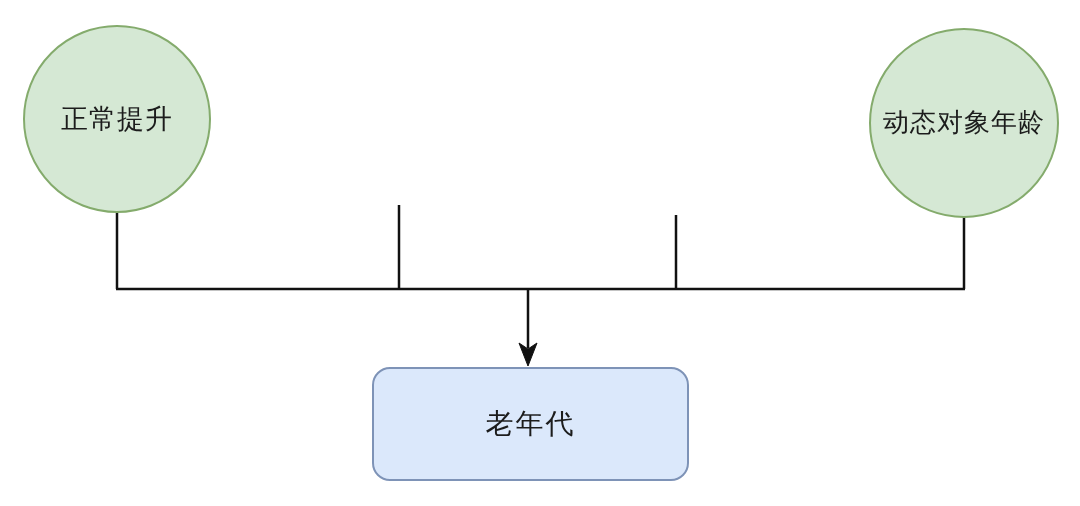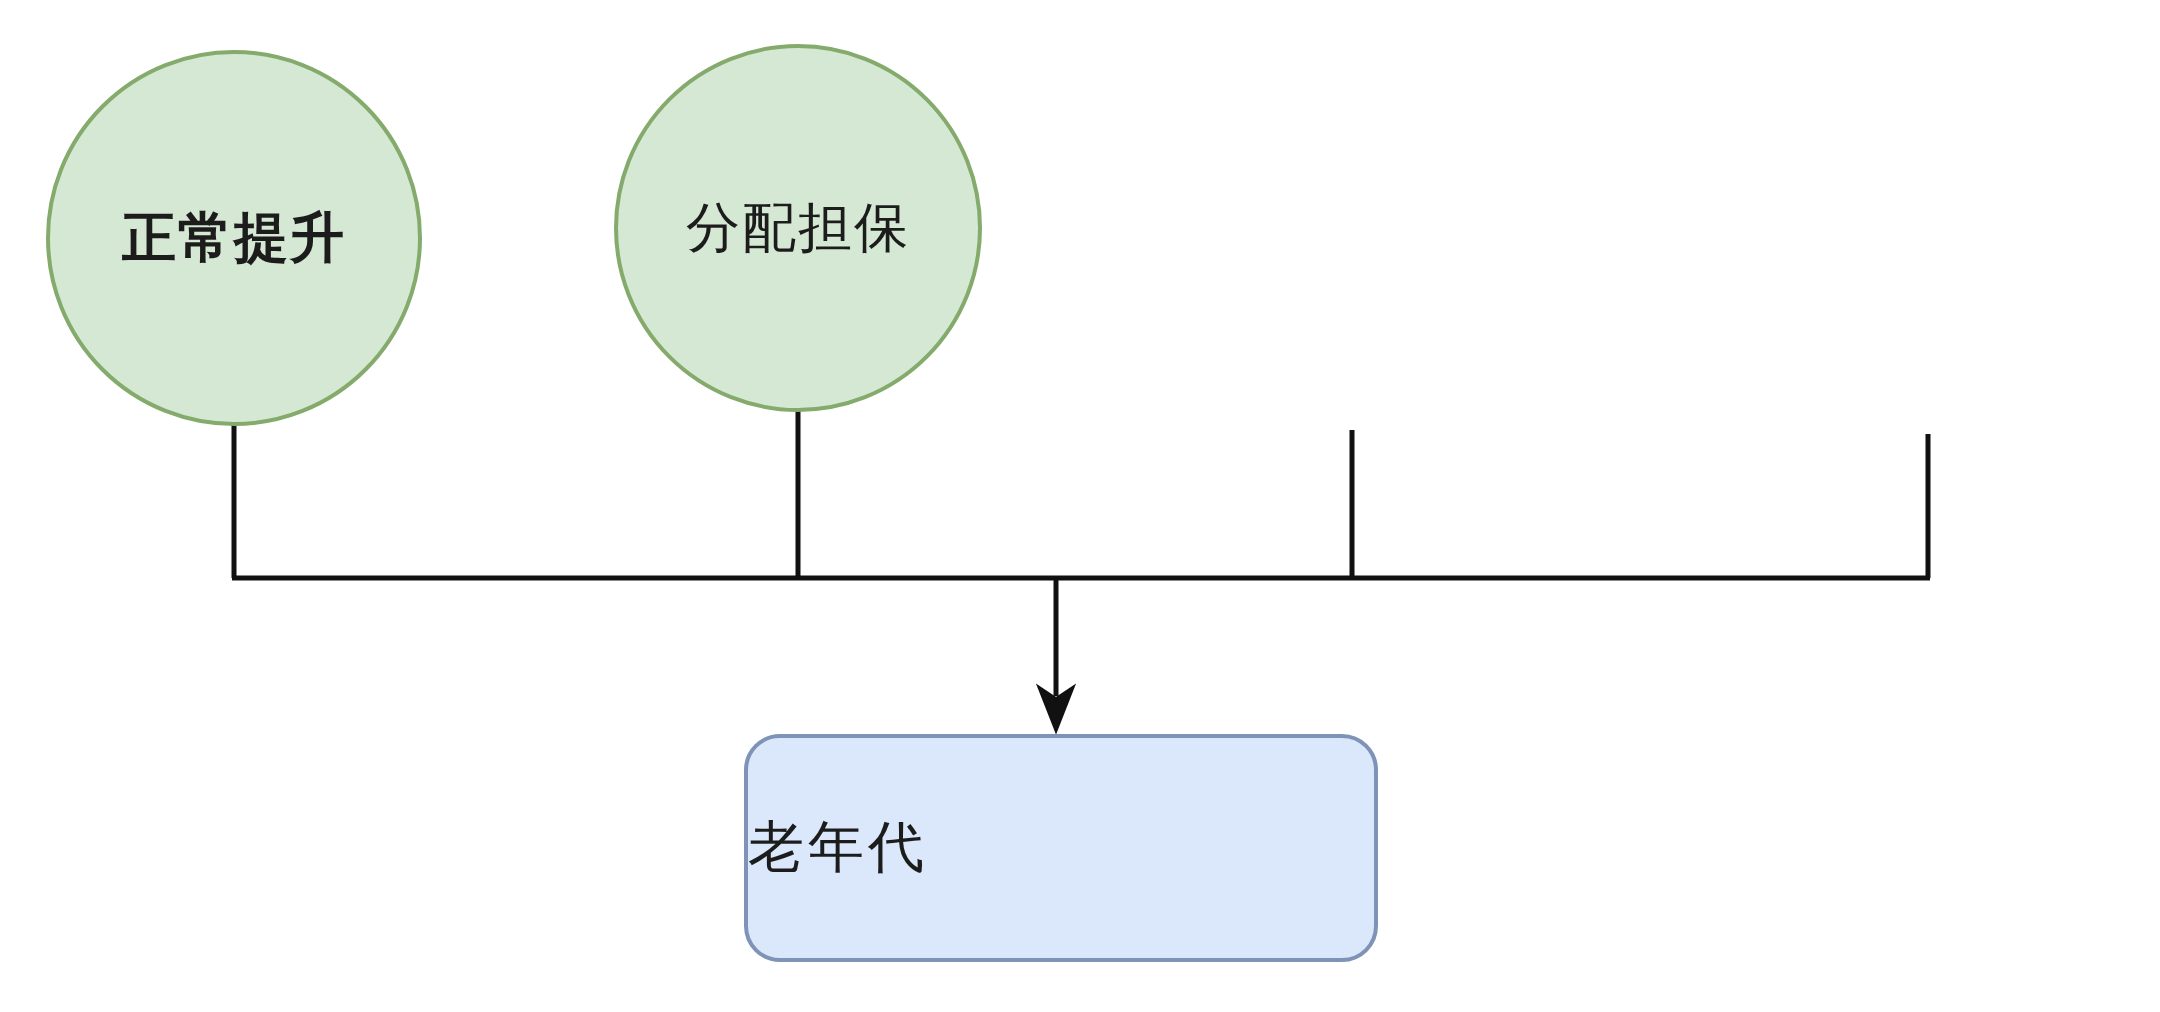--- a/index.html
+++ b/index.html
@@ -45,33 +45,34 @@
     border: 2px solid var(--circle-stroke);
     display: flex;
     align-items: center;
     justify-content: center;
     text-align: center;
     color: var(--text);
     font-size: 27px;
     letter-spacing: 1px;
     line-height: 1.2;
   }
-  .node-c1 { left: 23px;  top: 25px; width: 188px; height: 188px; font-weight: bold; }
+  .node-c1 { left: 23px;  top: 25px; width: 188px; height: 188px; }
   .node-c2 { left: 307px; top: 22px; width: 184px; height: 184px; }
   .node-c3 { left: 583px; top: 30px; width: 186px; height: 186px; }
   .node-c4 { left: 869px; top: 28px; width: 190px; height: 190px; font-size: 26px; }
   .node-rect {
     position: absolute;
     left: 372px; top: 367px;
     width: 317px; height: 114px;
     border-radius: 18px;
     background: var(--rect-fill);
     border: 2px solid var(--rect-stroke);
     display: flex;
     align-items: center;
+    justify-content: center;
     color: var(--text);
     font-size: 28px;
     letter-spacing: 2px;
   }
 </style>
 </head>
 <body>
 
 <div class="canvas">
 
@@ -85,23 +86,23 @@
     <line class="edge" x1="116" y1="289" x2="965" y2="289"></line>
 
     <line class="edge" x1="528" y1="289" x2="528" y2="348"></line>
     <polygon class="arrowhead" points="528,366 519,343 528,349 537,343"></polygon>
   </svg>
 
   <div class="node-circle node-c1">
     <span>正常提升</span>
   </div>
 
-  <div class="node-circle node-c2">
-    <span>分配担保</span>
-  </div>
 
 
+  <div class="node-circle node-c4">
+    <span>动态对象年龄</span>
+  </div>
 
   <div class="node-rect">
     <span>老年代</span>
   </div>
 
 </div>
 
 </body></html>

